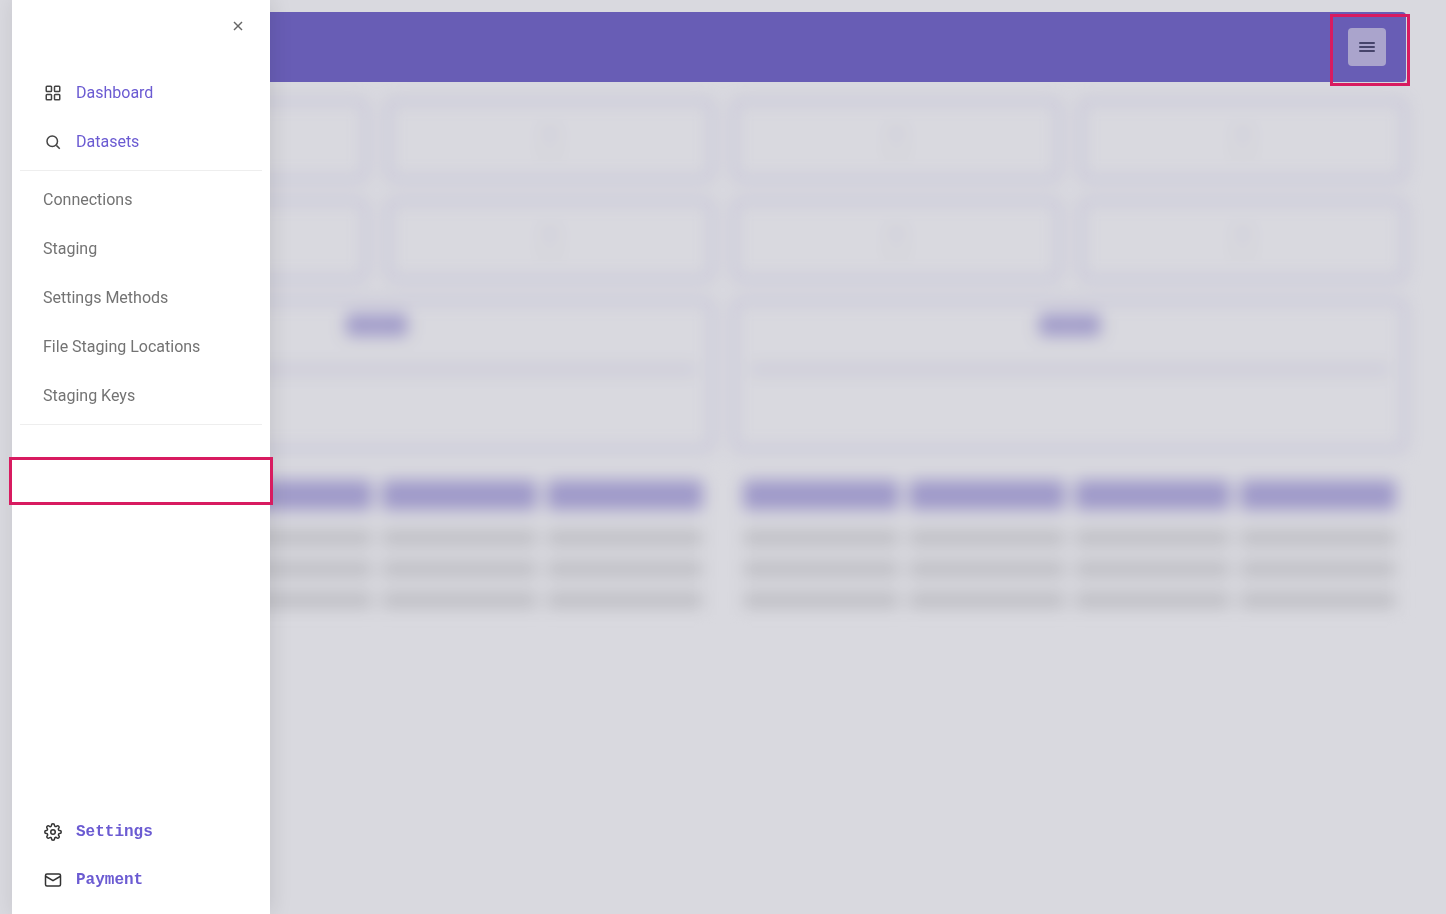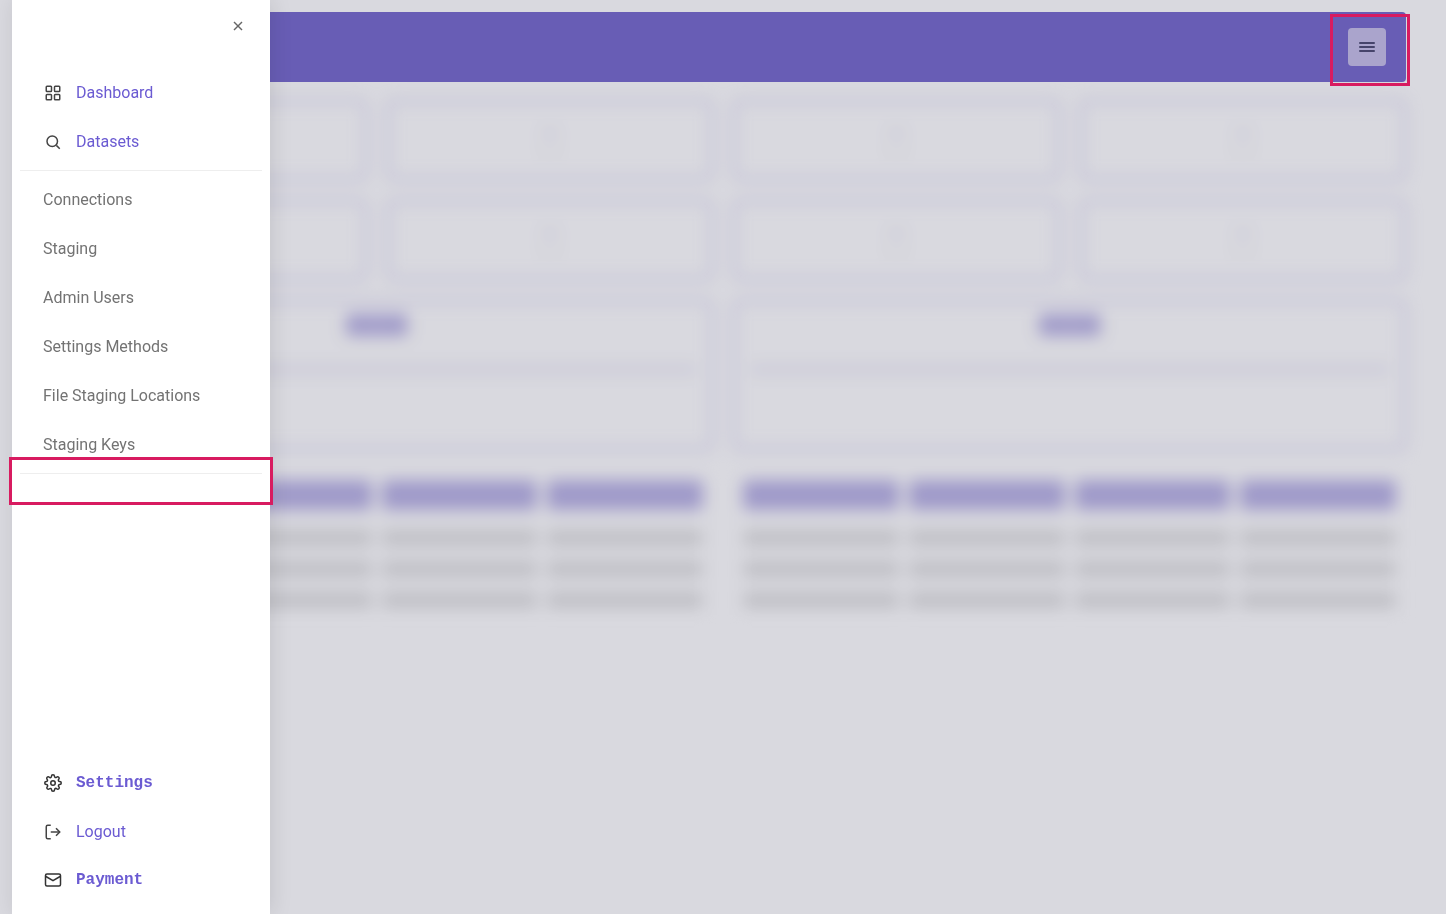--- a/index.html
+++ b/index.html
@@ -414,48 +414,37 @@
       </span>
       <span>Datasets</span>
     </div>
   </div>
 
   <div class="nav-divider"></div>
 
   <div class="sub-items">
     <div class="sub-item"><span>Connections</span></div>
     <div class="sub-item"><span>Staging</span></div>
-    <div class="sub-item"><span>Admin Users</span></div>
     <div class="sub-item"><span>Settings Methods</span></div>
     <div class="sub-item"><span>File Staging Locations</span></div>
     <div class="sub-item"><span>Staging Keys</span></div>
   </div>
 
   <div class="nav-divider"></div>
 
   <div class="sidebar-bottom">
     <div class="nav-item bold">
       <span class="nav-item-icon">
         <svg viewBox="0 0 24 24" fill="none" stroke="#333" stroke-width="2">
           <circle cx="12" cy="12" r="3"></circle>
           <path d="M19.4 15a1.65 1.65 0 0 0 .33 1.82l.06.06a2 2 0 1 1-2.83 2.83l-.06-.06a1.65 1.65 0 0 0-1.82-.33 1.65 1.65 0 0 0-1 1.51V21a2 2 0 1 1-4 0v-.09a1.65 1.65 0 0 0-1-1.51 1.65 1.65 0 0 0-1.82.33l-.06.06a2 2 0 1 1-2.83-2.83l.06-.06a1.65 1.65 0 0 0 .33-1.82 1.65 1.65 0 0 0-1.51-1H3a2 2 0 1 1 0-4h.09a1.65 1.65 0 0 0 1.51-1 1.65 1.65 0 0 0-.33-1.82l-.06-.06a2 2 0 1 1 2.83-2.83l.06.06a1.65 1.65 0 0 0 1.82.33h0a1.65 1.65 0 0 0 1-1.51V3a2 2 0 1 1 4 0v.09a1.65 1.65 0 0 0 1 1.51h0a1.65 1.65 0 0 0 1.82-.33l.06-.06a2 2 0 1 1 2.83 2.83l-.06.06a1.65 1.65 0 0 0-.33 1.82v0a1.65 1.65 0 0 0 1.51 1H21a2 2 0 1 1 0 4h-.09a1.65 1.65 0 0 0-1.51 1z"></path>
         </svg>
       </span>
       <span>Settings</span>
     </div>
-    <div class="nav-item">
-      <span class="nav-item-icon">
-        <svg viewBox="0 0 24 24" fill="none" stroke="#444" stroke-width="2">
-          <path d="M9 21H5a2 2 0 0 1-2-2V5a2 2 0 0 1 2-2h4"></path>
-          <polyline points="16 17 21 12 16 7"></polyline>
-          <line x1="21" y1="12" x2="9" y2="12"></line>
-        </svg>
-      </span>
-      <span>Logout</span>
-    </div>
     <div class="nav-item bold">
       <span class="nav-item-icon">
         <svg viewBox="0 0 24 24" fill="none" stroke="#333" stroke-width="2">
           <rect x="2" y="4" width="20" height="16" rx="2"></rect>
           <polyline points="2,7 12,13 22,7"></polyline>
         </svg>
       </span>
       <span>Payment</span>
     </div>
   </div>

